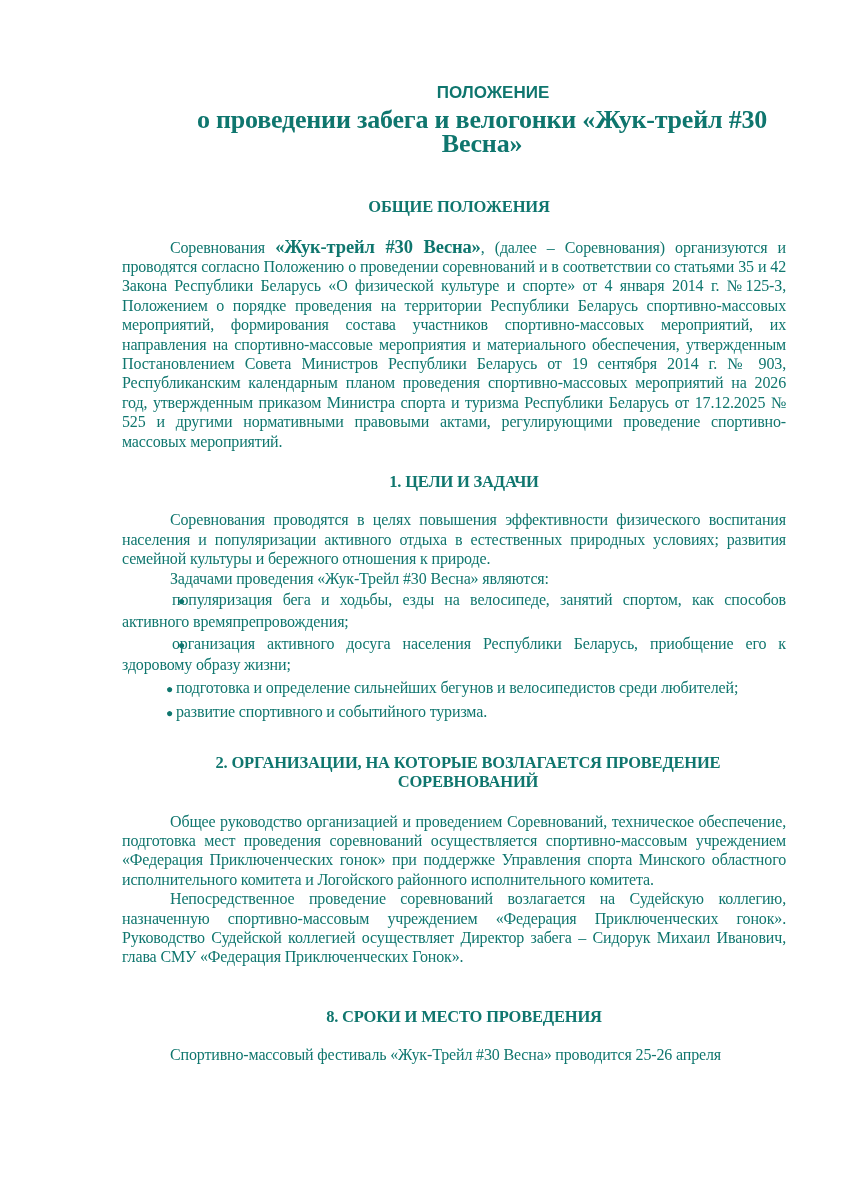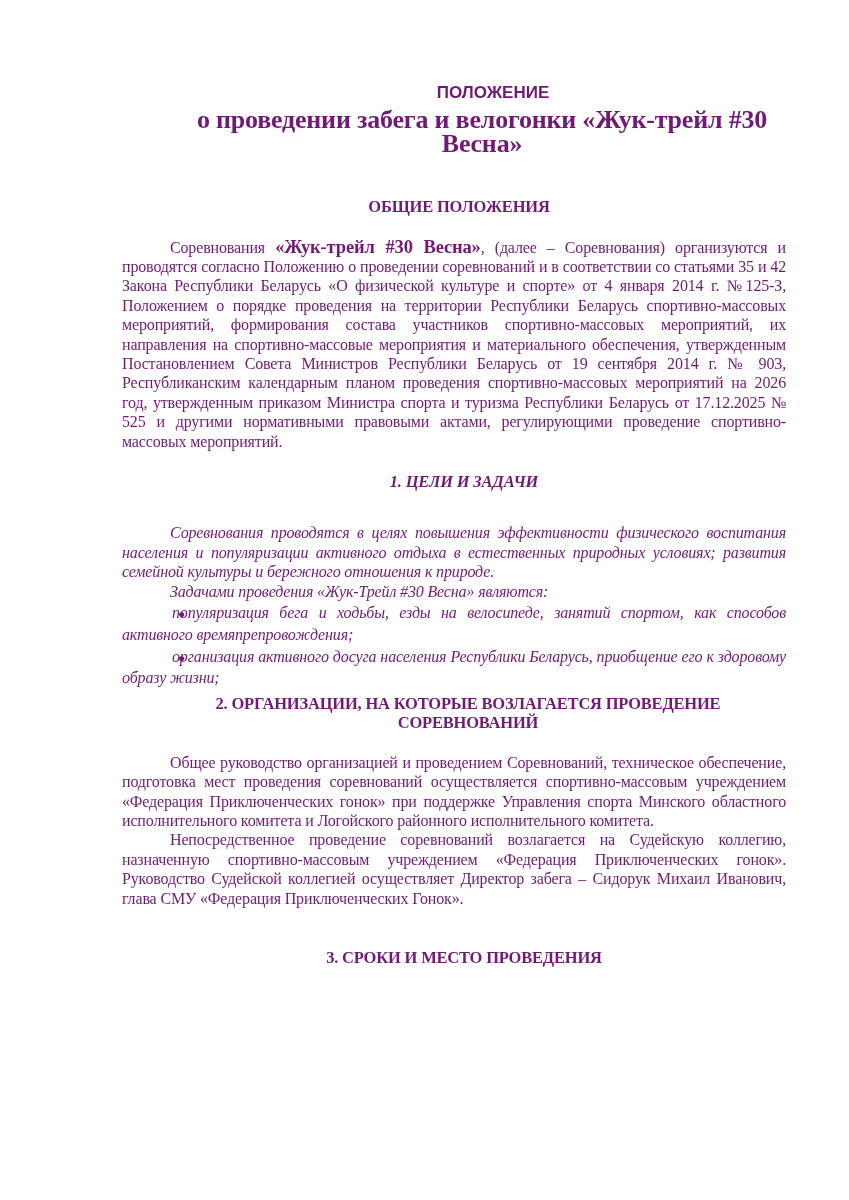--- a/index.html
+++ b/index.html
@@ -1,19 +1,19 @@
 <!DOCTYPE html>
 <html><head>
 <meta charset="utf-8">
 <style>
   html, body { margin: 0; padding: 0; background: #ffffff; }
   body { width: 849px; height: 1200px; position: relative; overflow: hidden; }
   .page {
     position: absolute; left: 0; top: 0; width: 849px; height: 1200px;
-    background: #ffffff; color: #701a75;
+    background: #ffffff; color: #0f766e;
     font-family: "Liberation Serif", "DejaVu Serif", serif;
   }
   .content { position: absolute; left: 122px; top: 82px; width: 664px; }
   .doc-title {
     font-family: "Liberation Sans", "DejaVu Sans", sans-serif;
     font-weight: bold; font-size: 17px; text-align: center;
     margin: 0; padding-left: 78px; line-height: 22px;
   }
   .doc-subtitle {
     font-weight: bold; font-size: 26px; text-align: center;
@@ -46,37 +46,40 @@
     <h1 class="doc-title">ПОЛОЖЕНИЕ</h1>
     <h2 class="doc-subtitle">о проведении забега и велогонки «Жук-трейл #30 Весна»</h2>
 
     <section style="margin-top:41px;">
       <h3 class="section-heading" style="padding-left:10px;margin-top:24px;">ОБЩИЕ ПОЛОЖЕНИЯ</h3>
       <p class="para" style="margin-top:21px;">
         <span>Соревнования </span><span class="em-name">«Жук-трейл #30 Весна»</span><span>, (далее – Соревнования) организуются и проводятся согласно Положению о проведении соревнований и в соответствии со статьями 35 и 42 Закона Республики Беларусь «О физической культуре и спорте» от 4 января 2014 г. №125-З, Положением о порядке проведения на территории Республики Беларусь спортивно-массовых мероприятий, формирования состава участников спортивно-массовых мероприятий, их направления на спортивно-массовые мероприятия и материального обеспечения, утвержденным Постановлением Совета Министров Республики Беларусь от 19 сентября 2014 г. № 903, Республиканским календарным планом проведения спортивно-массовых мероприятий на 2026 год, утвержденным приказом Министра спорта и туризма Республики Беларусь от 17.12.2025 № 525 и другими нормативными правовыми актами, регулирующими проведение спортивно-массовых мероприятий.</span>
       </p>
     </section>
 
-    <section style="margin-top:21px;font-style:italic;">
+    <section style="margin-top:21px;">
       <h3 class="section-heading" style="padding-left:20px;">1.   ЦЕЛИ И ЗАДАЧИ</h3>
-      <p class="para" style="margin-top:32px;">Соревнования проводятся в целях повышения эффективности физического воспитания населения и популяризации активного отдыха в естественных природных условиях; развития семейной культуры и бережного отношения к природе.</p>
+      <p class="para" style="margin-top:19px;">Соревнования проводятся в целях повышения эффективности физического воспитания населения и популяризации активного отдыха в естественных природных условиях; развития семейной культуры и бережного отношения к природе.</p>
       <p class="para">Задачами проведения «Жук-Трейл #30 Весна» являются:</p>
       <ul class="bullet-list" style="margin-top:2px;">
         <li class="bullet-item"><span class="dot">●</span><span>популяризация бега и ходьбы, езды на велосипеде, занятий спортом, как способов активного времяпрепровождения;</span></li>
         <li class="bullet-item"><span class="dot">●</span><span>организация активного досуга населения Республики Беларусь, приобщение его к здоровому образу жизни;</span></li>
+        <li class="bullet-item wide"><span class="dot">●</span><span>подготовка и определение сильнейших бегунов и велосипедистов среди любителей;</span></li>
+        <li class="bullet-item wide"><span class="dot">●</span><span>развитие спортивного и событийного туризма.</span></li>
       </ul>
     </section>
 
-    <section style="margin-top:6px;">
+    <section style="margin-top:29px;">
       <h3 class="section-heading" style="padding-left:28px;">
         <span>2.   ОРГАНИЗАЦИИ, НА КОТОРЫЕ ВОЗЛАГАЕТСЯ ПРОВЕДЕНИЕ</span><br>
         <span>СОРЕВНОВАНИЙ</span>
       </h3>
       <p class="para" style="margin-top:20px;">Общее руководство организацией и проведением Соревнований, техническое обеспечение, подготовка мест проведения соревнований осуществляется спортивно-массовым учреждением «Федерация Приключенческих гонок» при поддержке Управления спорта Минского областного исполнительного комитета и Логойского районного исполнительного комитета.</p>
       <p class="para">Непосредственное проведение соревнований возлагается на Судейскую коллегию, назначенную спортивно-массовым учреждением «Федерация Приключенческих гонок». Руководство Судейской коллегией осуществляет Директор забега – Сидорук Михаил Иванович, глава СМУ «Федерация Приключенческих Гонок».</p>
     </section>
 
     <section style="margin-top:40px;">
-      <h3 class="section-heading" style="padding-left:20px;">3.   СРОКИ И МЕСТО ПРОВЕДЕНИЯ</h3>
+      <h3 class="section-heading" style="padding-left:20px;">8.   СРОКИ И МЕСТО ПРОВЕДЕНИЯ</h3>
+      <p class="para" style="margin-top:19px; text-align:left;">Спортивно-массовый фестиваль «Жук-Трейл #30 Весна» проводится 25-26 апреля</p>
     </section>
 
   </div>
 </div>
 
 </body></html>

